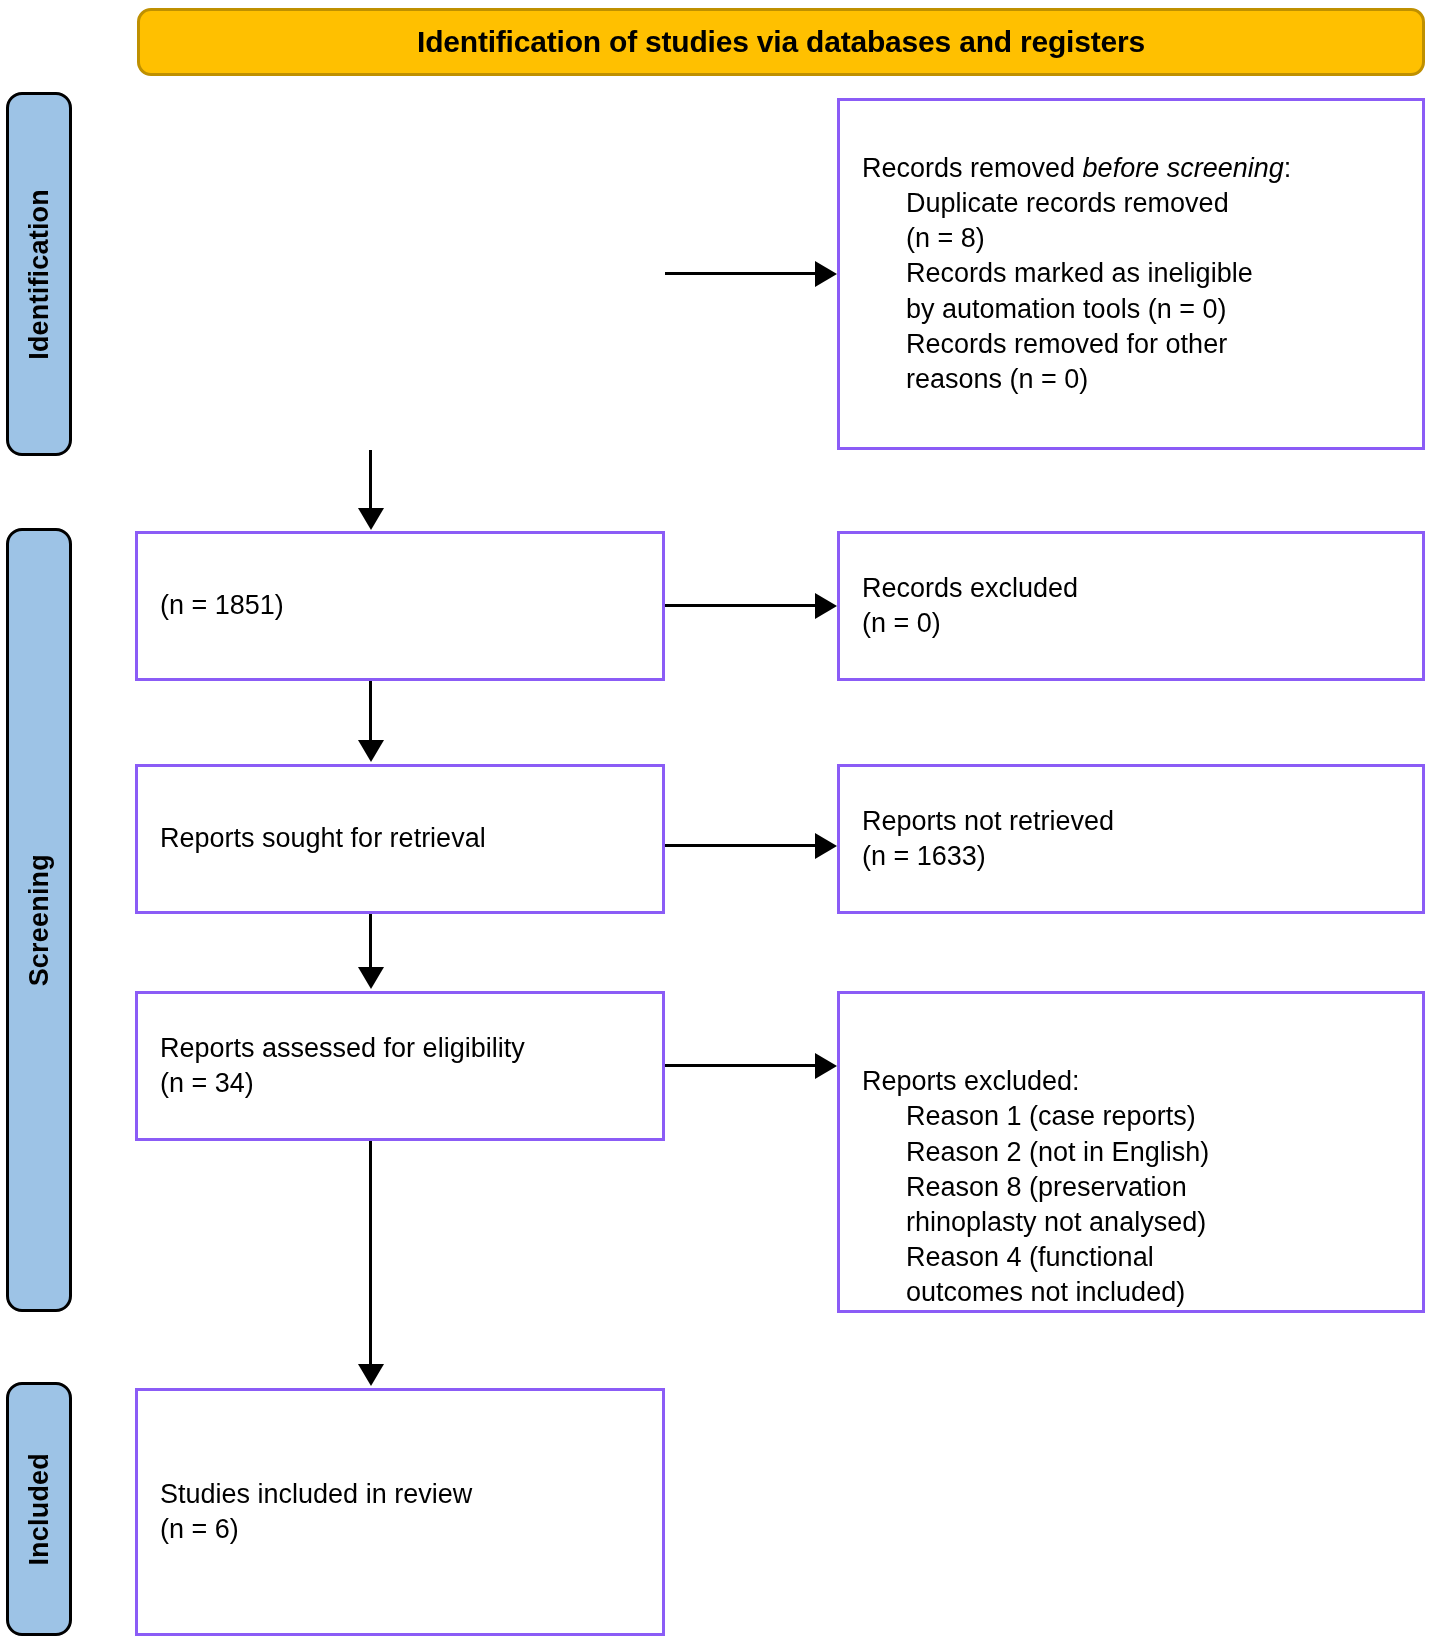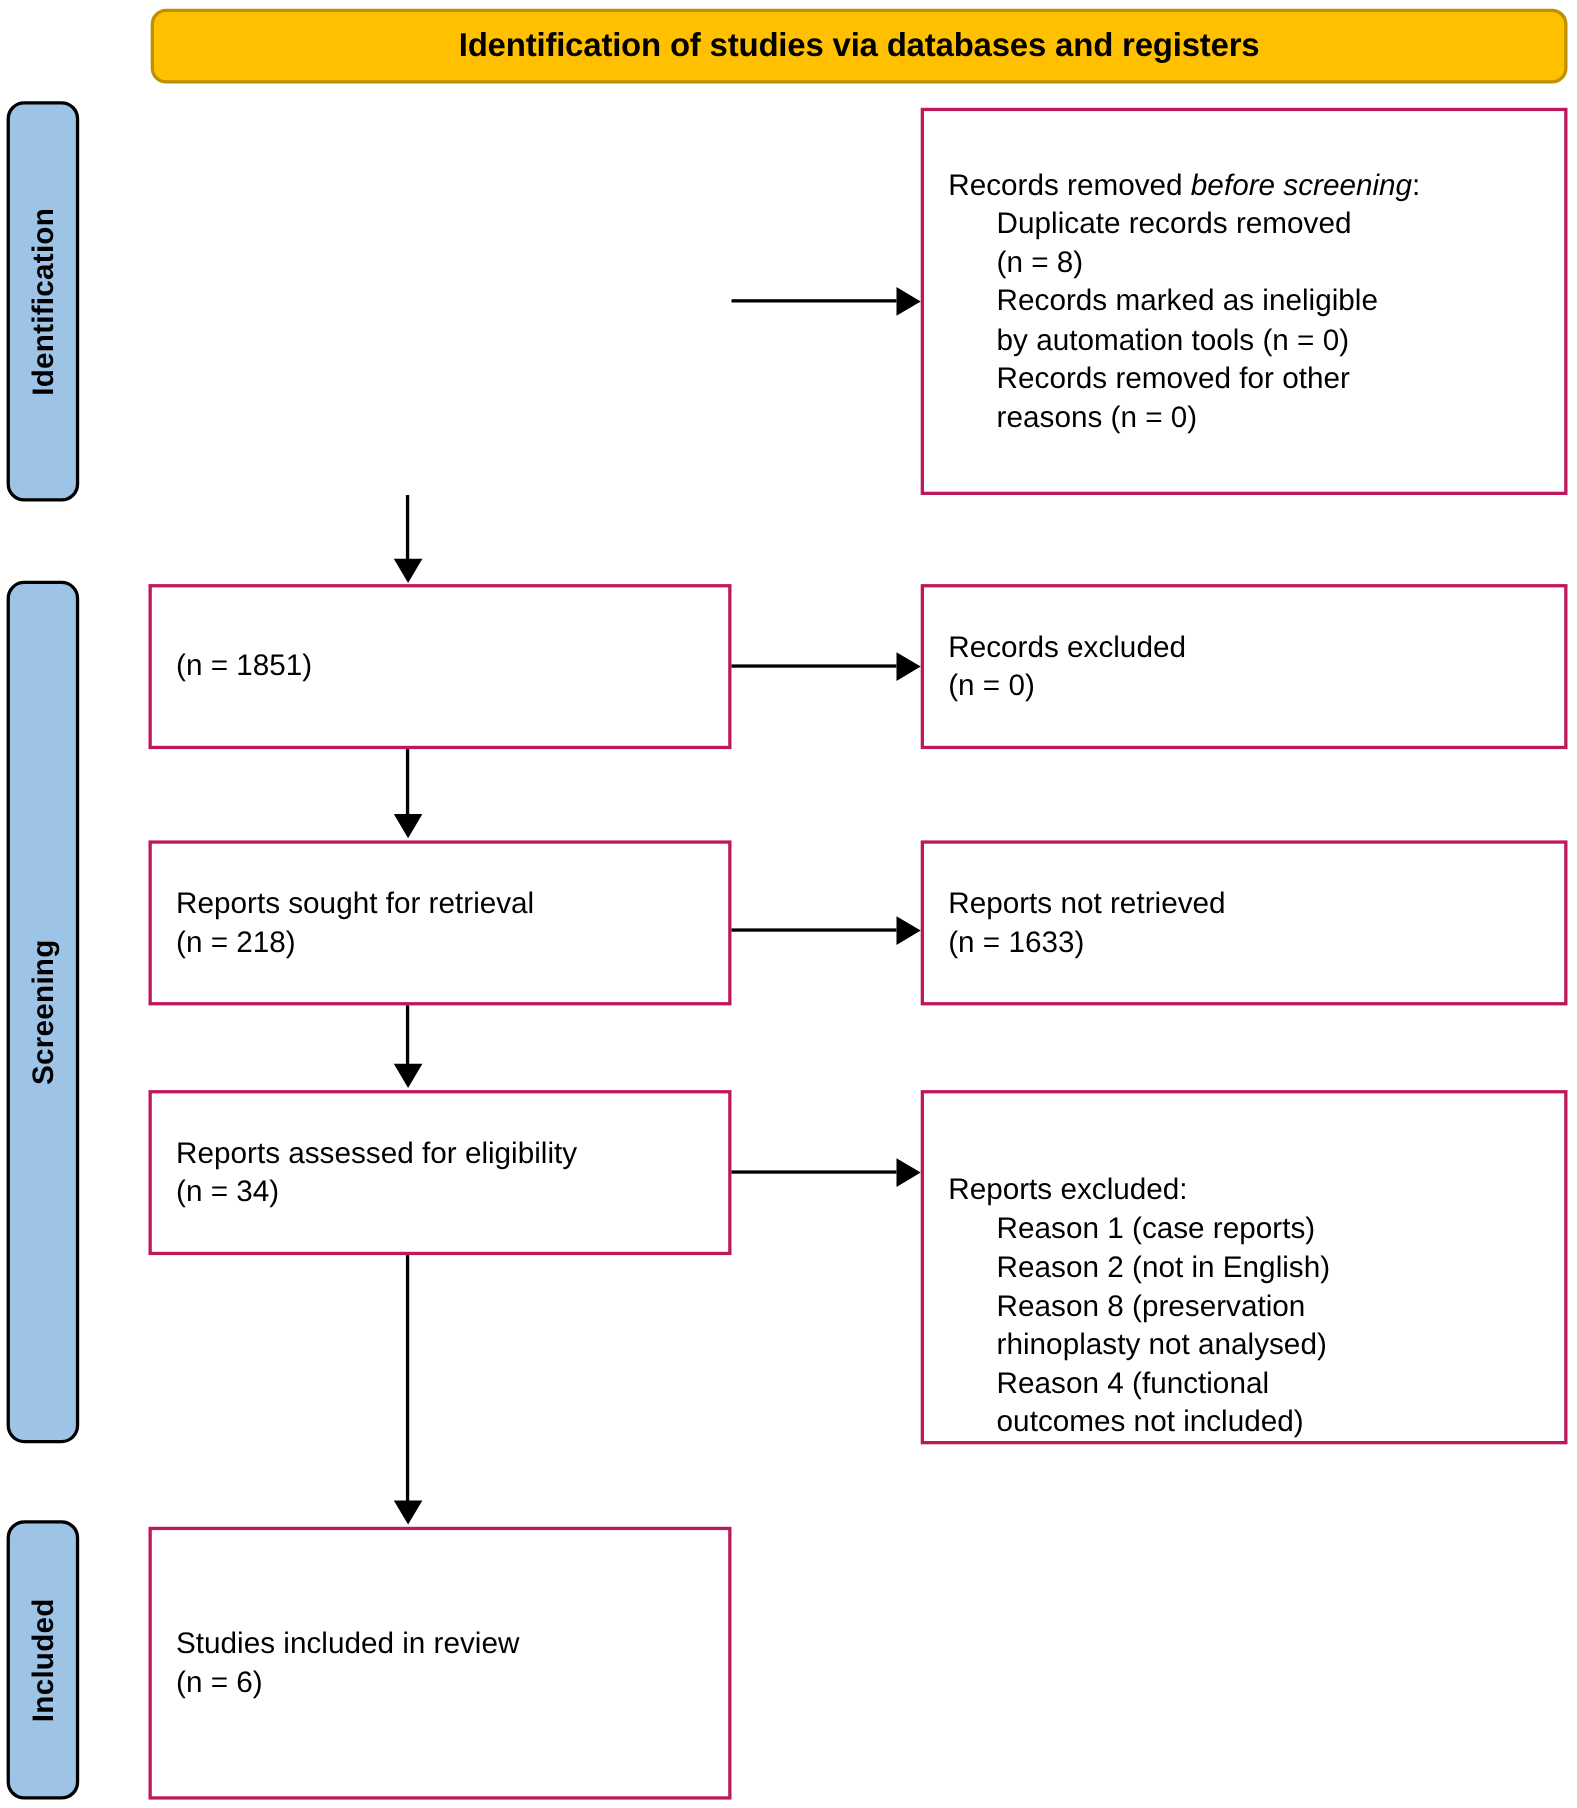--- a/index.html
+++ b/index.html
@@ -62,21 +62,21 @@
     white-space: nowrap;
   }
   #stage-identification { top: 92px;  height: 364px; }
   #stage-screening      { top: 528px; height: 784px; }
   #stage-included       { top: 1382px; height: 254px; }
 
   
   .box {
     position: absolute;
     background: #ffffff;
-    border: 3px solid #be185d;
+    border: 3px solid #8b5cf6;
     display: flex;
     align-items: center;
   }
   .box-inner {
     padding: 0 16px 0 22px;
     font-size: 27px;
     line-height: 1.30;
     color: #000;
     width: 100%;
   }
@@ -158,21 +158,20 @@
   <div class="box" id="box-excluded-rec">
     <div class="box-inner">
       <span class="nowrapline">Records excluded</span>
       <span class="nowrapline">(n = 0)</span>
     </div>
   </div>
 
   <div class="box" id="box-sought">
     <div class="box-inner">
       <span class="nowrapline">Reports sought for retrieval</span>
-      <span class="nowrapline">(n = 218)</span>
     </div>
   </div>
 
   <div class="box" id="box-notretrieved">
     <div class="box-inner">
       <span class="nowrapline">Reports not retrieved</span>
       <span class="nowrapline">(n = 1633)</span>
     </div>
   </div>
 

